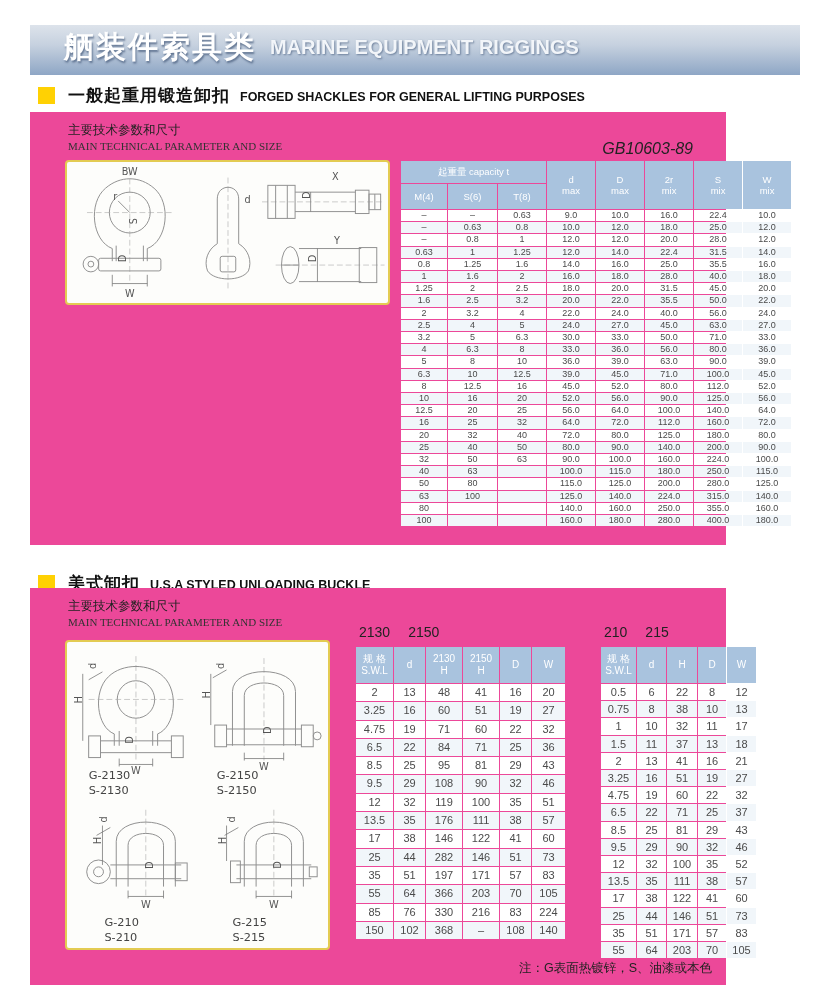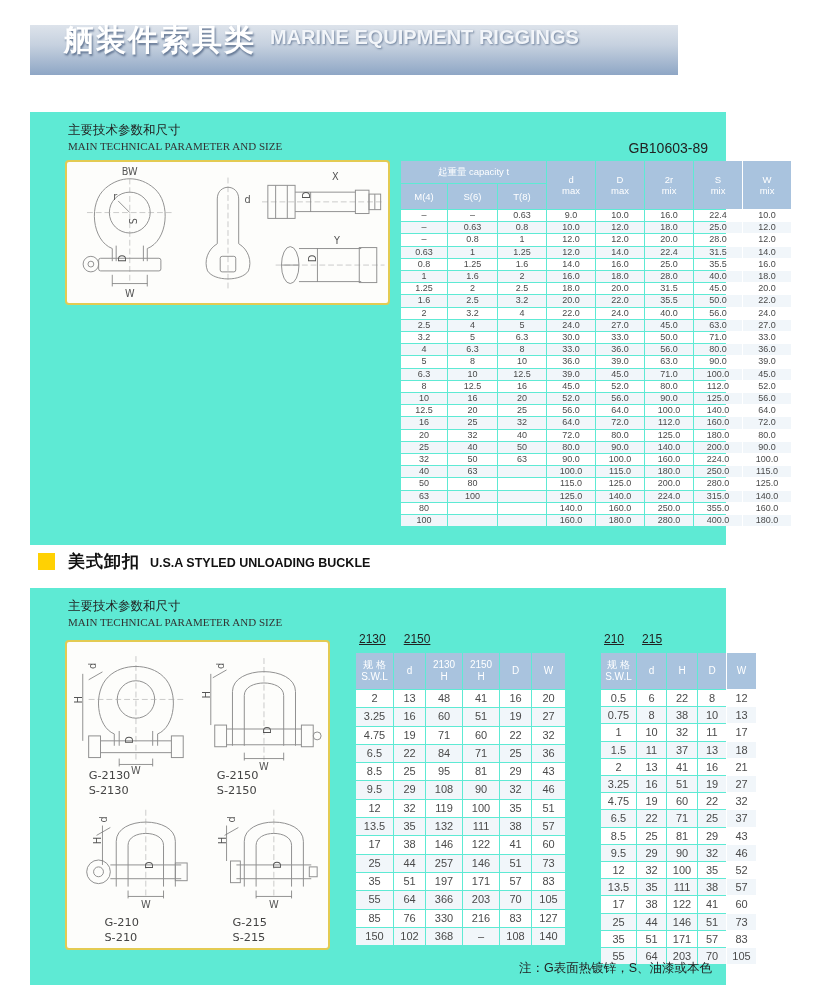--- a/index.html
+++ b/index.html
@@ -1,41 +1,41 @@
 <!DOCTYPE html>
 <html><head>
 <meta charset="utf-8">
 <style>
   html,body{margin:0;padding:0;background:#fff;}
   body{width:830px;height:1000px;font-family:"Liberation Sans","DejaVu Sans",sans-serif;color:#333;}
   .page{position:relative;width:830px;height:1000px;overflow:hidden;background:#fff;}
 
   
-  .banner{position:absolute;left:30px;top:25px;width:648px;height:50px;
+  .banner{position:absolute;left:30px;top:25px;width:770px;height:50px;
     background:linear-gradient(180deg,#dde3eb 0%,#c6d1df 40%,#8ea6c5 100%);
-    display:flex;align-items:flex-start;padding:0 0 6px 34px;box-sizing:border-box;}
+    display:flex;align-items:center;padding:0 0 6px 34px;box-sizing:border-box;}
   .banner .zh{font-size:30px;font-weight:bold;color:#fff;letter-spacing:2px;
     text-shadow:1px 2px 2px rgba(90,110,140,.9);line-height:1;}
   .banner .en{font-size:20px;font-weight:bold;color:#f2f5f9;margin-left:14px;line-height:1.2;
     text-shadow:1px 1px 2px rgba(90,110,140,.8);}
 
   
   .sec-head{position:absolute;left:38px;display:flex;align-items:center;}
   .sec-head .bullet{width:17px;height:17px;background:#ffd103;margin-right:13px;}
   .sec-head .zh{font-size:17px;font-weight:bold;color:#111;letter-spacing:1px;}
   .sec-head .en{font-size:12.5px;font-weight:bold;color:#111;margin-left:10px;margin-top:3px;}
 
   
-  .panel{position:absolute;left:30px;width:696px;background:#5eead4;}
+  .panel{position:absolute;left:30px;width:696px;background:#ec4899;}
   #panel1{top:112px;height:433px;}
   #panel2{top:588px;height:397px;}
   .param{position:absolute;left:38px;top:9px;line-height:1.45;}
   .param .zh{font-size:12.5px;color:#222;}
   .param .en{font-size:11px;color:#333;font-family:Liberation Serif, serif;}
-  .standard{position:absolute;right:18px;top:28px;font-size:14px;color:#222;}
+  .standard{position:absolute;right:33px;top:28px;font-size:16px;color:#222;font-style:italic;}
 
   
   .draw-box{position:absolute;background:#fdfdfb;border:2px solid #e3cb52;border-radius:4px;box-sizing:border-box;}
   #draw1{left:35px;top:48px;width:325px;height:145px;}
   #draw2{left:35px;top:52px;width:265px;height:310px;}
   svg .ln{stroke:#8f8f8f;fill:none;stroke-width:1;}
   svg .cl{stroke:#a9a9a9;fill:none;stroke-width:.6;stroke-dasharray:6 3;}
   svg .dim{stroke:#777;fill:none;stroke-width:.8;}
   svg text{font-family:"DejaVu Sans",sans-serif;font-size:10px;fill:#555;}
   svg text.nm{font-size:11.5px;fill:#444;}
@@ -51,40 +51,45 @@
   #tbl1{width:382px;}
   #tbl1 th{font-size:9.5px;line-height:1.2;}
   #tbl1 thead tr:nth-child(1) th{height:20px;}
   #tbl1 thead tr:nth-child(2) th{height:23px;}
   #tbl1 td{font-size:9px;height:11.2px;line-height:11.2px;}
 
   
   .tbl2-wrap{position:absolute;}
   #tblA-wrap{left:325px;top:36px;}
   #tblB-wrap{left:570px;top:36px;}
-  .caption{font-size:12px;color:#222;margin:8px 0 6px 4px;text-decoration:underline;}
+  .caption{font-size:14px;color:#222;margin:0 0 6px 4px;}
   .caption span{margin-right:18px;}
   #tblA{width:210px;}
   #tblB{width:157px;}
   .tbl2 th{font-size:10px;height:34px;line-height:1.25;}
   #tblA td{font-size:11px;height:17.3px;line-height:17.3px;}
   #tblB td{font-size:11px;height:16.2px;line-height:16.2px;}
 
   .note{position:absolute;right:14px;top:372px;font-size:12.5px;color:#222;}
 </style>
 </head>
 <body>
 
 <div class="page">
 
   <div class="banner">
     <span class="zh">舾装件索具类</span>
     <span class="en">MARINE EQUIPMENT RIGGINGS</span>
   </div>
 
+  <div class="sec-head" style="top:84px;">
+    <span class="bullet"></span>
+    <span class="zh">一般起重用锻造卸扣</span>
+    <span class="en">FORGED SHACKLES FOR GENERAL LIFTING PURPOSES</span>
+  </div>
 
   <div class="panel" id="panel1">
     <div class="param">
       <div class="zh">主要技术参数和尺寸</div>
       <div class="en">MAIN TECHNICAL PARAMETER AND SIZE</div>
     </div>
     <div class="standard">GB10603-89</div>
 
     <div class="draw-box" id="draw1">
       <svg width="321" height="141" viewBox="0 0 325 145">
@@ -419,21 +424,21 @@
               <td>180.0</td>
               <td>280.0</td>
               <td>400.0</td>
               <td>180.0</td>
             </tr>
           </tbody>
       </table>
     </div>
   </div>
 
-  <div class="sec-head" style="top:550px;">
+  <div class="sec-head" style="top:572px;">
     <span class="bullet"></span>
     <span class="zh">美式卸扣</span>
     <span class="en">U.S.A STYLED UNLOADING BUCKLE</span>
   </div>
 
   <div class="panel" id="panel2">
     <div class="param">
       <div class="zh">主要技术参数和尺寸</div>
       <div class="en">MAIN TECHNICAL PARAMETER AND SIZE</div>
     </div>
@@ -577,37 +582,37 @@
               <td>12</td>
               <td>32</td>
               <td>119</td>
               <td>100</td>
               <td>35</td>
               <td>51</td>
             </tr>
             <tr>
               <td>13.5</td>
               <td>35</td>
-              <td>132</td>
+              <td>176</td>
               <td>111</td>
               <td>38</td>
               <td>57</td>
             </tr>
             <tr>
               <td>17</td>
               <td>38</td>
               <td>146</td>
               <td>122</td>
               <td>41</td>
               <td>60</td>
             </tr>
             <tr>
               <td>25</td>
               <td>44</td>
-              <td>257</td>
+              <td>282</td>
               <td>146</td>
               <td>51</td>
               <td>73</td>
             </tr>
             <tr>
               <td>35</td>
               <td>51</td>
               <td>197</td>
               <td>171</td>
               <td>57</td>
@@ -620,21 +625,21 @@
               <td>203</td>
               <td>70</td>
               <td>105</td>
             </tr>
             <tr>
               <td>85</td>
               <td>76</td>
               <td>330</td>
               <td>216</td>
               <td>83</td>
-              <td>127</td>
+              <td>224</td>
             </tr>
             <tr>
               <td>150</td>
               <td>102</td>
               <td>368</td>
               <td>–</td>
               <td>108</td>
               <td>140</td>
             </tr>
           </tbody>

